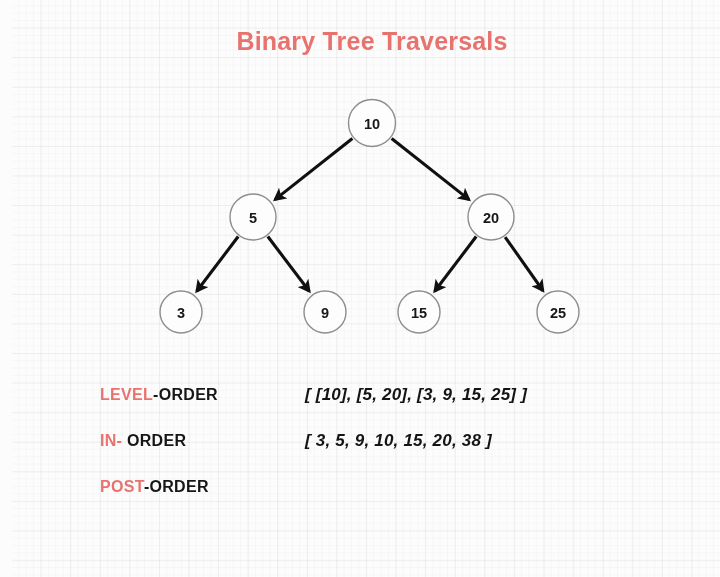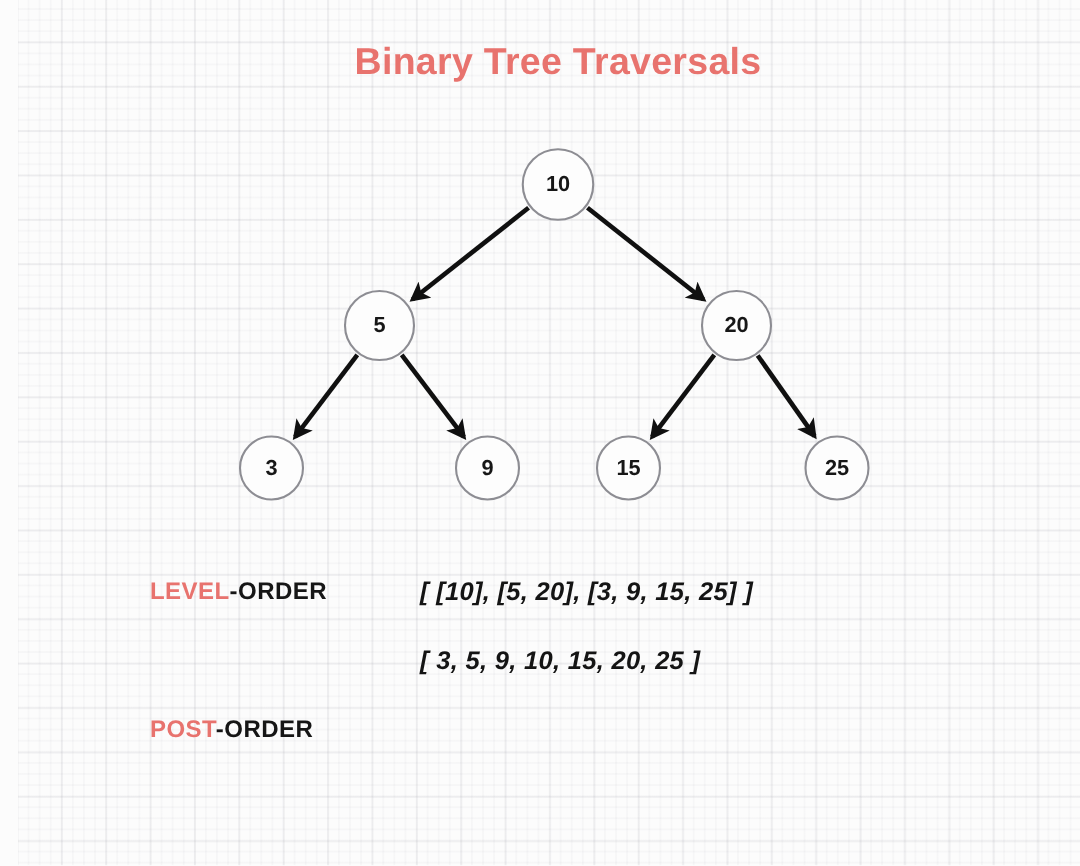--- a/index.html
+++ b/index.html
@@ -97,21 +97,21 @@
     letter-spacing: 0.3px;
   }
   .trav-label .kind {
     color: #e8736e;
   }
   .trav-label .suffix {
     color: #161616;
   }
   .trav-value {
     position: absolute;
-    left: 268px;
+    left: 293px;
     top: 0;
     font-size: 17px;
     font-weight: bold;
     font-style: italic;
     color: #141414;
     letter-spacing: 0.2px;
   }
 </style>
 </head>
 <body>
@@ -165,20 +165,21 @@
         </g>
       </g>
   </svg>
 
   <div id="traversals">
       <div class="trav-row">
         <div class="trav-label"><span class="kind">LEVEL</span><span class="suffix">-ORDER</span></div>
         <div class="trav-value">[ [10], [5, 20], [3, 9, 15, 25] ]</div>
       </div>
       <div class="trav-row">
-        <div class="trav-value">[ 3, 5, 9, 10, 15, 20, 25 ]</div>
+        <div class="trav-label"><span class="kind">IN-</span><span class="suffix"> ORDER</span></div>
+        <div class="trav-value">[ 3, 5, 9, 10, 15, 20, 38 ]</div>
       </div>
       <div class="trav-row">
         <div class="trav-label"><span class="kind">POST</span><span class="suffix">-ORDER</span></div>
       </div>
     </div>
 
 </div>
 
 </body></html>

